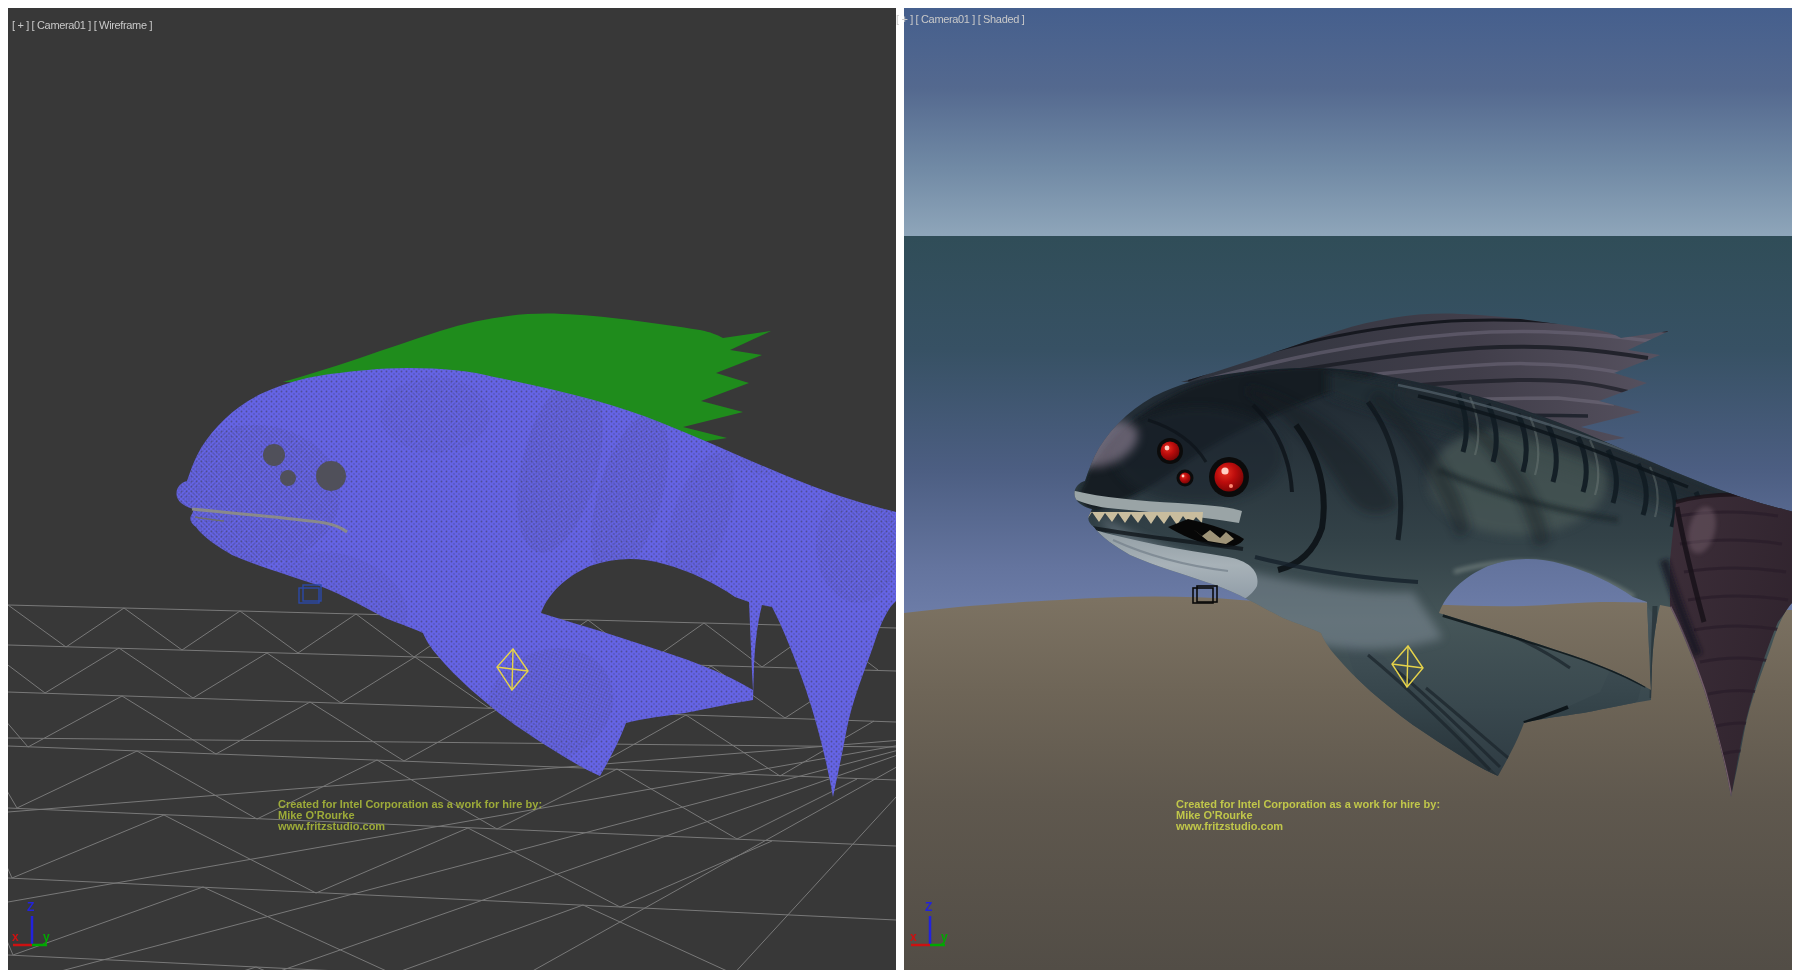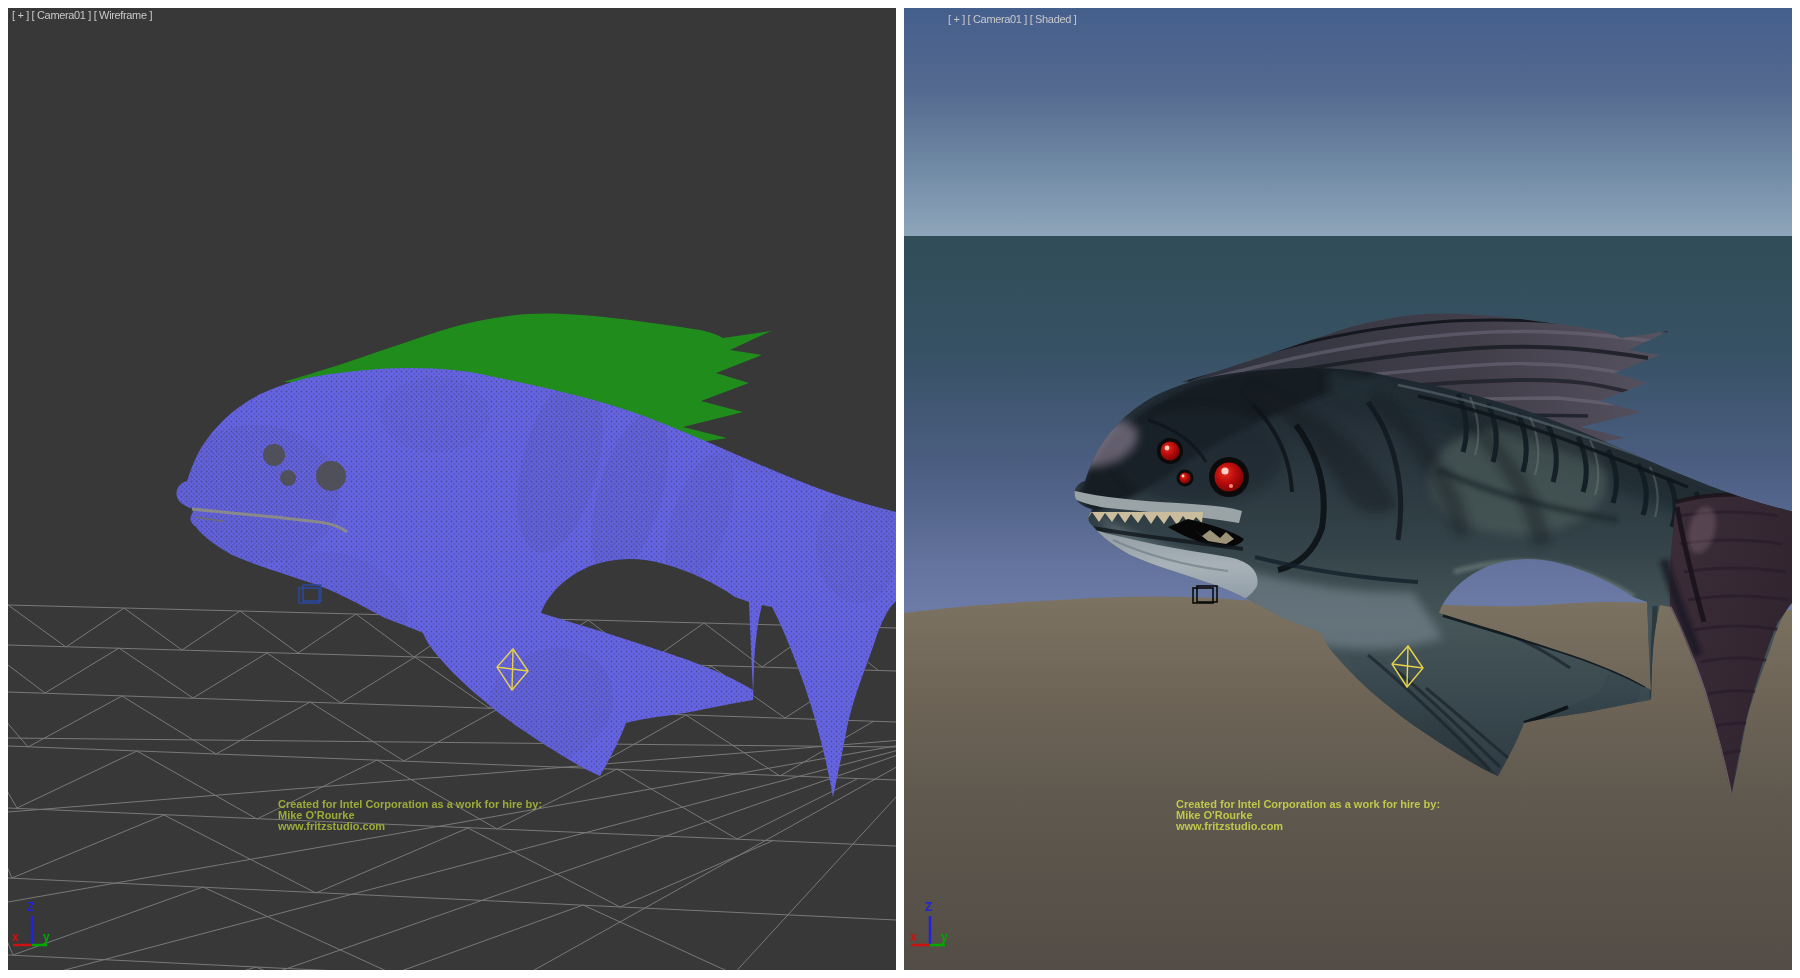--- a/index.html
+++ b/index.html
@@ -287,17 +287,17 @@
 <line x1="13" y1="945" x2="32" y2="945" stroke="#cc1111" stroke-width="2.5"></line>
 <line x1="32" y1="945" x2="47" y2="945" stroke="#00a800" stroke-width="2.5"></line>
 <text x="27" y="911" fill="#2222dd">Z</text>
 <text x="12" y="941" fill="#cc1111">x</text>
 <text x="43" y="941" fill="#00a800">y</text>
 </g>
 </g>
 
 </svg>
 
-<div class="lbl" style="left:12px;top:9px">[ + ] [ Camera01 ] [ Wireframe ]</div>
-<div class="lbl" style="left:948px;top:13px">[ + ] [ Camera01 ] [ Shaded ]</div>
+<div class="lbl" style="left:12px;top:19px">[ + ] [ Camera01 ] [ Wireframe ]</div>
+<div class="lbl" style="left:896px;top:13px">[ + ] [ Camera01 ] [ Shaded ]</div>
 
 <div class="credit" style="left:278px;top:799px;color:#9dab39">Created for Intel Corporation as a work for hire by:<br>Mike O'Rourke<br>www.fritzstudio.com</div>
 <div class="credit" style="left:1176px;top:799px;color:#c1c74a">Created for Intel Corporation as a work for hire by:<br>Mike O'Rourke<br>www.fritzstudio.com</div>
 
 </body></html>

